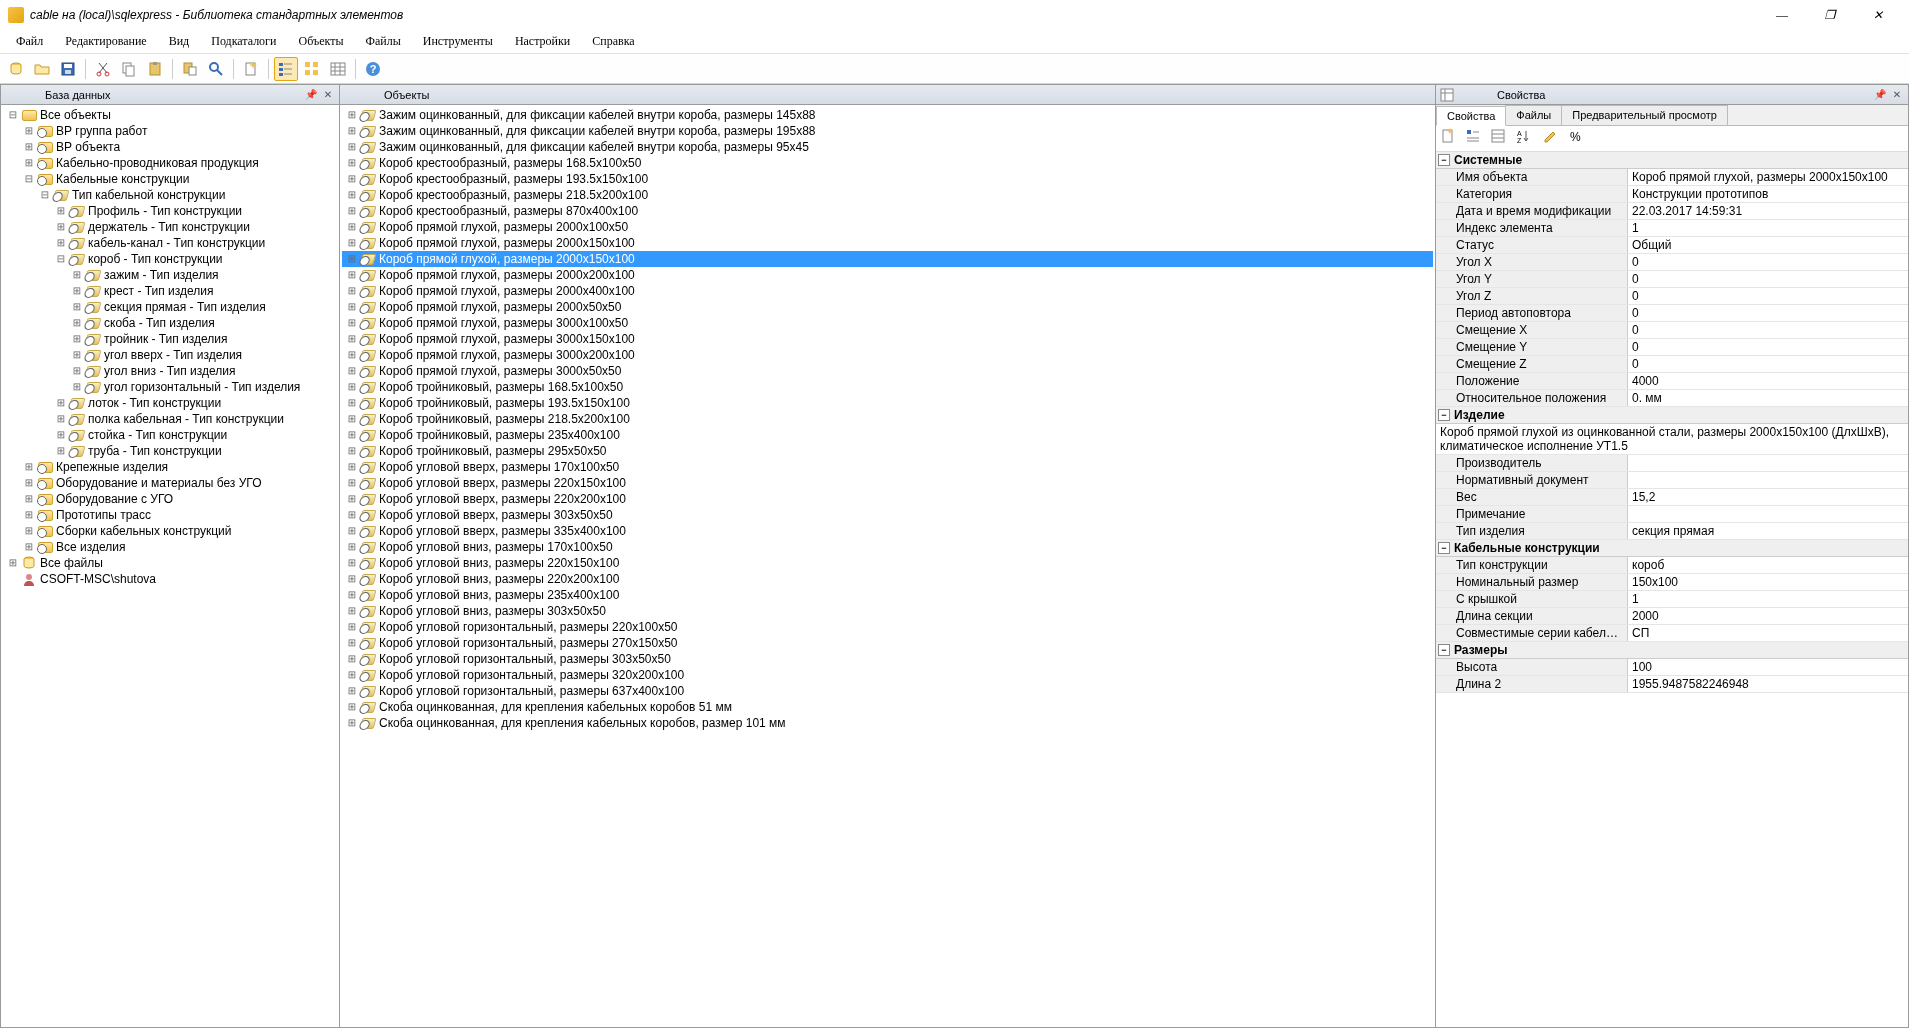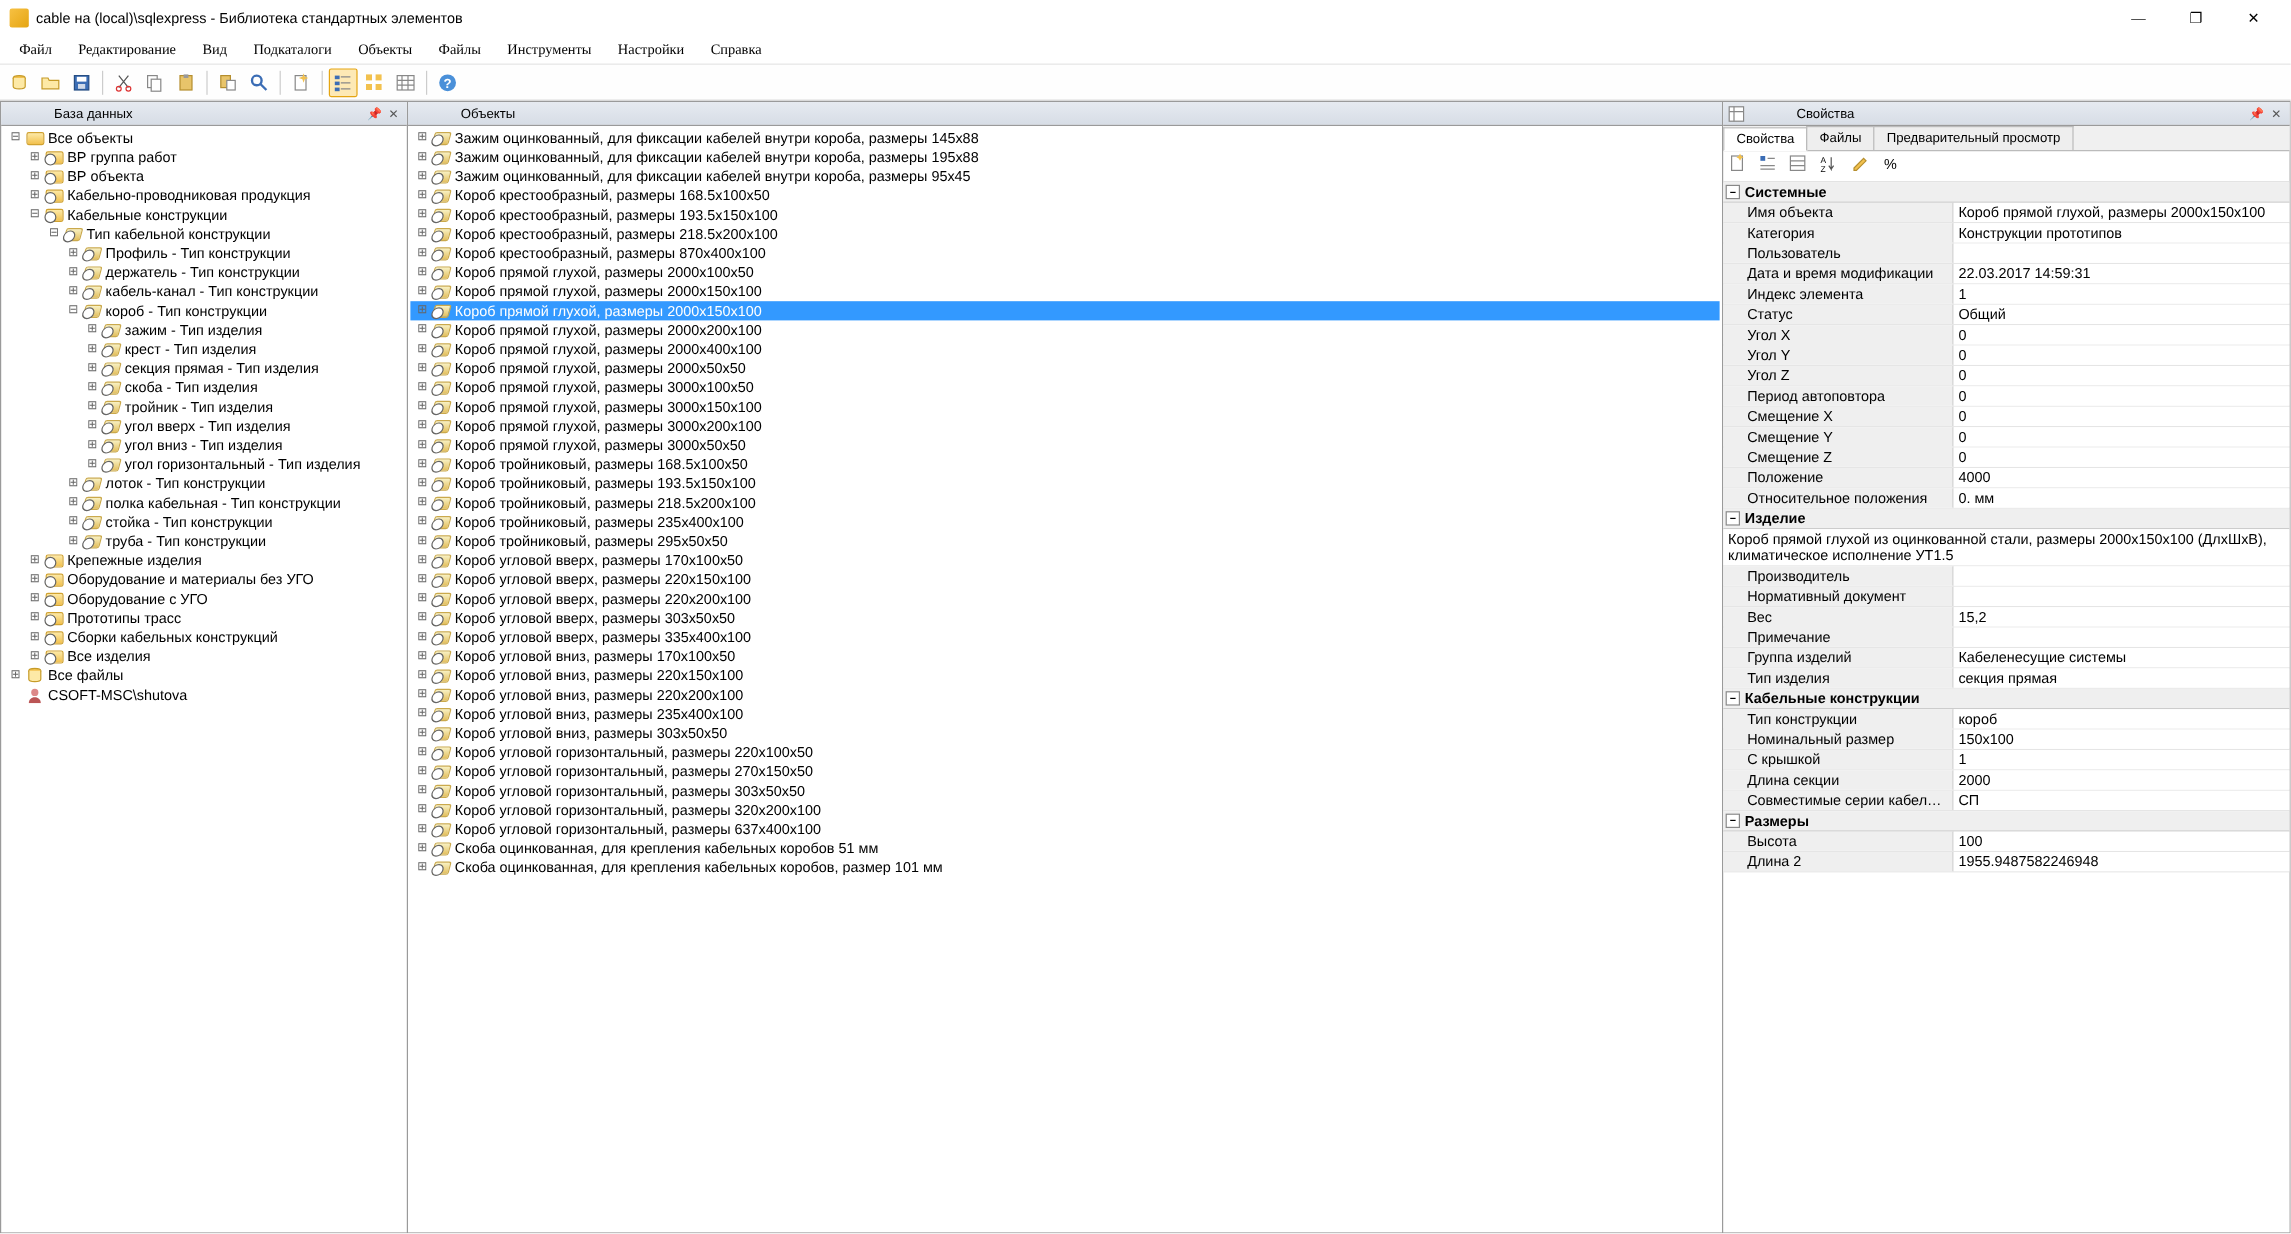--- a/index.html
+++ b/index.html
@@ -1,18 +1,18 @@
 <!DOCTYPE html>
 <html><head>
 <meta charset="utf-8">
 <style>
 * { box-sizing: border-box; margin: 0; padding: 0; }
 body { font-family: "Segoe UI", Tahoma, sans-serif; font-size: 12px; color: #000; background: #fff; overflow: hidden; }
 .window { width: 1909px; height: 1028px; display: flex; flex-direction: column; }
-.titlebar { height: 30px; display: flex; align-items: center; padding: 0 8px; background: #fff; }
+.titlebar { height: 30px; display: flex; align-items: center; padding: 0 8px; background: #fff; font-style: italic; }
 .titlebar .icon { width: 16px; height: 16px; margin-right: 6px; background: linear-gradient(135deg,#f7c143,#e5a512); border-radius:2px; }
 .titlebar .title { flex: 1; font-size: 12px; }
 .titlebar .winbtns { display: flex; gap: 2px; }
 .titlebar .winbtns div { width: 46px; height: 28px; display: flex; align-items: center; justify-content: center; cursor: pointer; font-family: "Segoe MDL2","Segoe UI Symbol"; }
 
 .menubar { height: 24px; display: flex; align-items: center; padding: 0 6px; gap: 2px; border-bottom: 1px solid #e1e1e1; font-family: Liberation Serif, serif; }
 .menubar .mi { padding: 3px 10px; cursor: pointer; }
 
 .toolbar { height: 30px; display: flex; align-items: center; padding: 2px 4px; gap: 2px; border-bottom: 1px solid #d4d4d4; background: #fefefe; }
 .toolbar .tbtn { width: 24px; height: 24px; display: flex; align-items: center; justify-content: center; cursor: pointer; border-radius: 2px; }
@@ -752,24 +752,20 @@
           </div>
           <div class="pg-row">
             <div class="key">Имя объекта</div>
             <div class="val">Короб прямой глухой, размеры 2000х150х100</div>
           </div>
           <div class="pg-row">
             <div class="key">Категория</div>
             <div class="val">Конструкции прототипов</div>
           </div>
           <div class="pg-row">
-            <div class="key">Пользователь</div>
-            <div class="val"></div>
-          </div>
-          <div class="pg-row">
             <div class="key">Дата и время модификации</div>
             <div class="val">22.03.2017 14:59:31</div>
           </div>
           <div class="pg-row">
             <div class="key">Индекс элемента</div>
             <div class="val">1</div>
           </div>
           <div class="pg-row">
             <div class="key">Статус</div>
             <div class="val">Общий</div>
@@ -827,24 +823,20 @@
           </div>
           <div class="pg-row">
             <div class="key">Вес</div>
             <div class="val">15,2</div>
           </div>
           <div class="pg-row">
             <div class="key">Примечание</div>
             <div class="val"></div>
           </div>
           <div class="pg-row">
-            <div class="key">Группа изделий</div>
-            <div class="val">Кабеленесущие системы</div>
-          </div>
-          <div class="pg-row">
             <div class="key">Тип изделия</div>
             <div class="val">секция прямая</div>
           </div>
           <div class="pg-section">
             <span class="toggle">−</span>
             <span>Кабельные конструкции</span>
           </div>
           <div class="pg-row">
             <div class="key">Тип конструкции</div>
             <div class="val">короб</div>

